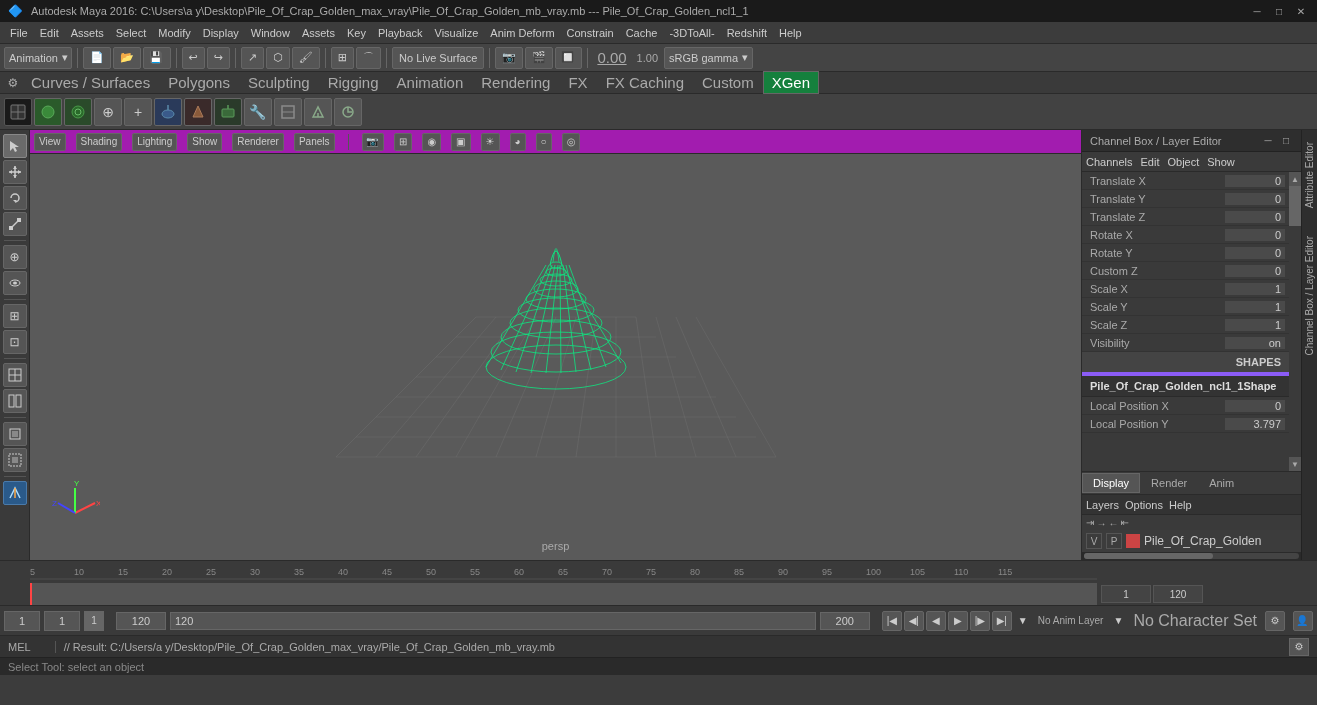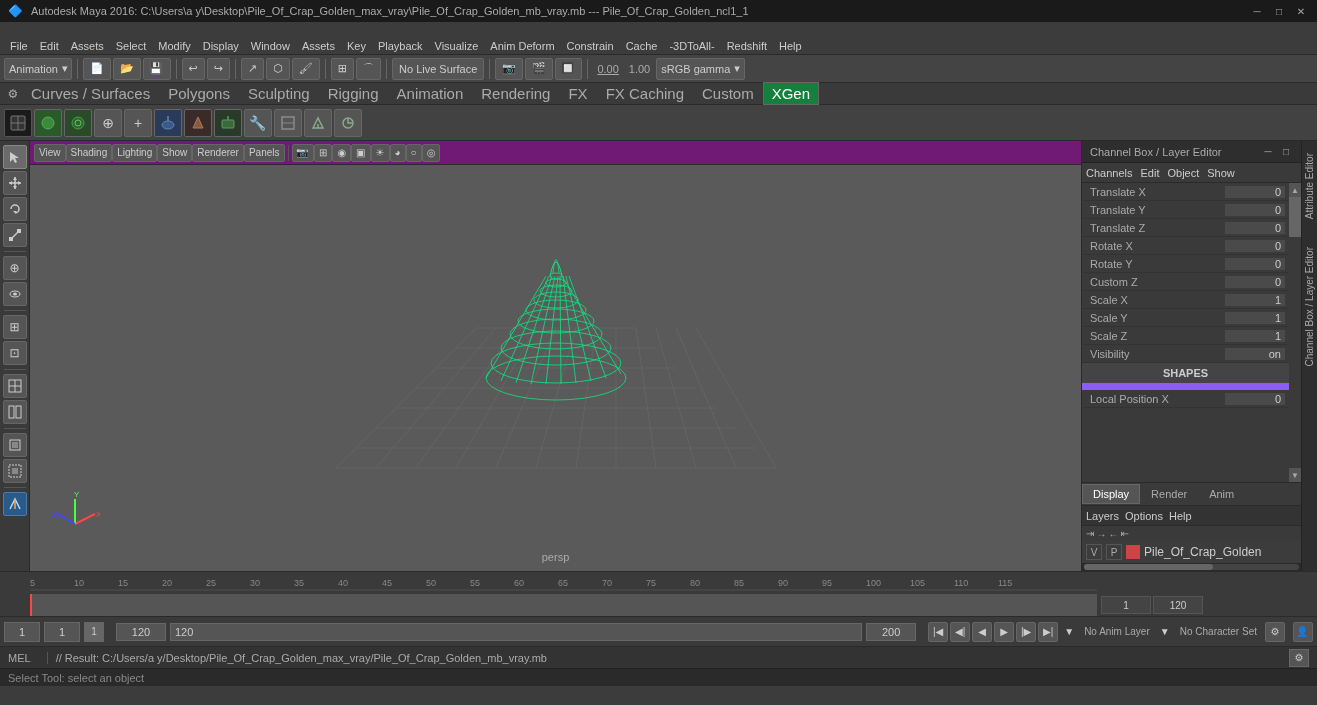--- a/index.html
+++ b/index.html
@@ -9,22 +9,22 @@
     #titlebar {
       width: 100%; height: 22px; background: #1a1a1a; display: flex; align-items: center;
       padding: 0 8px; color: #aaa; font-size: 11px;
     }
     #titlebar .title-text { flex: 1; }
     #titlebar .win-controls { display: flex; gap: 6px; }
     #titlebar .win-btn { width: 16px; height: 16px; display: flex; align-items: center; justify-content: center; cursor: pointer; font-size: 10px; color: #aaa; }
 
     
     #menubar {
-      width: 100%; height: 22px; background: #3c3c3c; display: flex; 
-      padding: 16px 4px; border-bottom: 1px solid #2a2a2a; font-size: 11px;
+      width: 100%; height: 22px; background: #3c3c3c; display: flex; align-items: center;
+      padding: 0 4px; border-bottom: 1px solid #2a2a2a; font-size: 11px;
     }
     #menubar span { padding: 2px 6px; cursor: pointer; color: #ccc; }
 
     
     #toolbar1 {
       width: 100%; height: 28px; background: #444; display: flex; align-items: center;
       padding: 0 4px; border-bottom: 1px solid #2a2a2a; gap: 2px;
     }
     .toolbar-btn {
       height: 22px; padding: 0 6px; background: #555; border: 1px solid #666;
@@ -56,22 +56,22 @@
     }
     .left-btn { width: 24px; height: 24px; background: #555; border: 1px solid #666; display: flex; align-items: center; justify-content: center; cursor: pointer; border-radius: 2px; font-size: 12px; color: #ccc; }
     .left-btn.active { background: #6a6a6a; border-color: #888; }
     .left-sep { width: 22px; height: 1px; background: #555; margin: 2px 0; }
 
     
     #viewport {
       flex: 1; background: #5a5a5a; position: relative; overflow: hidden;
     }
     #viewport-toolbar {
-      width: 100%; height: 24px; background: #701a75; display: flex; align-items: center;
-      padding: 0 4px; gap: 0; border-bottom: 1px solid #2a2a2a;
+      width: 100%; height: 24px; background: #a21caf; display: flex; align-items: center;
+      padding: 0 4px; gap: 10px; border-bottom: 1px solid #2a2a2a;
     }
     .vp-btn { height: 18px; padding: 0 4px; background: #555; border: 1px solid #666; color: #ccc; font-size: 10px; cursor: pointer; display: flex; align-items: center; border-radius: 2px; }
     #viewport-content { width: 100%; height: calc(100% - 24px); position: relative; }
     
     
     #scene-area {
       width: 100%; height: 100%; background: #5a5a5a; position: relative;
       display: flex; align-items: center; justify-content: center;
     }
     
@@ -111,22 +111,22 @@
       display: flex; align-items: center; height: 18px; padding: 0 4px;
       border-bottom: 1px solid #333;
     }
     .cb-attr-name { flex: 1; font-size: 11px; color: #aaa; padding-left: 4px; }
     .cb-attr-value {
       width: 60px; font-size: 11px; color: #ccc; text-align: right; padding-right: 4px;
       background: #4a4a4a; border: none; color: #ccc;
     }
     
     #shapes-header {
-      padding: 4px 8px; background: #444; border-bottom: 7px solid #8b5cf6;
-      font-size: 11px; color: #ccc; font-weight: bold; display: flex; align-items: center; justify-content: center;
+      padding: 4px 8px; background: #444; border-bottom: 4px solid #8b5cf6;
+      font-size: 11px; color: #ccc; font-weight: bold; display: flex; align-items: center; justify-content: flex-end;
     }
 
     
     #dra-tabs {
       height: 24px; background: #3a3a3a; display: flex; align-items: center;
       border-top: 1px solid #2a2a2a; border-bottom: 1px solid #2a2a2a;
     }
     .dra-tab { padding: 3px 10px; font-size: 11px; cursor: pointer; color: #aaa; border: 1px solid transparent; }
     .dra-tab.active { background: #555; border-color: #666; color: #fff; }
 
@@ -177,21 +177,21 @@
     }
     .bb-field { height: 22px; width: 40px; background: #555; border: 1px solid #666; color: #ccc; font-size: 11px; text-align: center; }
     .bb-playback { display: flex; gap: 2px; }
     .bb-play-btn { width: 20px; height: 20px; background: #555; border: 1px solid #666; color: #ccc; display: flex; align-items: center; justify-content: center; cursor: pointer; font-size: 10px; border-radius: 2px; }
 
     
     #status-bar {
       width: 100%; height: 22px; background: #333; display: flex; align-items: center;
       padding: 0 8px; border-top: 1px solid #2a2a2a; gap: 8px;
     }
-    .status-mode { font-size: 11px; color: #aaa; padding-right: 16px; border-right: 1px solid #555; }
+    .status-mode { font-size: 11px; color: #aaa; padding-right: 24px; border-right: 1px solid #555; }
     .status-msg { font-size: 11px; color: #aaa; flex: 1; }
 
     
     #gizmo { position: absolute; bottom: 30px; left: 20px; }
 
     
     #timeline-numbers {
       height: 20px; display: flex; align-items: center; overflow: hidden;
       background: #3a3a3a; position: relative;
     }
@@ -250,21 +250,21 @@
   <div class="toolbar-btn">⌒</div>
   <div class="toolbar-sep"></div>
   <div class="toolbar-btn">
     <span>No Live Surface</span>
   </div>
   <div class="toolbar-sep"></div>
   <div class="toolbar-btn">📷</div>
   <div class="toolbar-btn">🎬</div>
   <div class="toolbar-btn">🔲</div>
   <div class="toolbar-sep"></div>
-  <span style="color:#aaa; font-size:11px; padding: 0 4px; text-decoration: underline;">0.00</span>
+  <span style="color:#aaa; font-size:15px; padding: 0 4px; text-decoration: underline;">0.00</span>
   <span style="color:#aaa; font-size:11px; padding: 0 4px;">1.00</span>
   <div class="toolbar-dropdown">
     <span>sRGB gamma</span>
     <span>▾</span>
   </div>
 </div>
 
 <div id="shelf-tabs">
   <div class="shelf-gear">⚙</div>
   <div class="shelf-tab">Curves / Surfaces</div>
@@ -573,24 +573,29 @@
           <span class="cb-attr-value">1</span>
         </div>
         <div class="cb-attr-row">
           <span class="cb-attr-name">Visibility</span>
           <span class="cb-attr-value">on</span>
         </div>
 
         <div id="shapes-header">
           <span>SHAPES</span>
         </div>
+        <div id="cb-object-name" style="padding:4px 8px; background:#333; border-bottom:1px solid #2a2a2a; font-size:11px; color:#ddd;">Pile_Of_Crap_Golden_ncl1_1Shape</div>
 
         <div class="cb-attr-row">
           <span class="cb-attr-name">Local Position X</span>
           <span class="cb-attr-value">0</span>
+        </div>
+        <div class="cb-attr-row">
+          <span class="cb-attr-name">Local Position Y</span>
+          <span class="cb-attr-value">3.797</span>
         </div>
       </div>
 
       <div style="width:12px; background:#333; display:flex; flex-direction:column;">
         <div style="width:12px; height:14px; background:#555; display:flex; align-items:center; justify-content:center; cursor:pointer; font-size:8px; color:#aaa;">▲</div>
         <div style="flex:1; background:#3a3a3a; position:relative;">
           <div style="width:12px; height:40px; background:#666; position:absolute; top:0;"></div>
         </div>
         <div style="width:12px; height:14px; background:#555; display:flex; align-items:center; justify-content:center; cursor:pointer; font-size:8px; color:#aaa;">▼</div>
       </div>
@@ -708,21 +713,21 @@
     <div class="bb-play-btn">◀</div>
     <div class="bb-play-btn">▶</div>
     <div class="bb-play-btn">|▶</div>
     <div class="bb-play-btn">▶|</div>
   </div>
 
   <div style="display:flex; align-items:center; gap:8px;">
     <div style="width:14px; height:14px; display:flex; align-items:center; justify-content:center; font-size:10px;">▼</div>
     <span style="font-size:10px; color:#aaa;">No Anim Layer</span>
     <div style="width:14px; height:14px; display:flex; align-items:center; justify-content:center; font-size:10px;">▼</div>
-    <span style="font-size:10px; color:#aaa;">No Character Set</span>
+    <span style="font-size:16px; color:#aaa;">No Character Set</span>
     <div class="bb-play-btn">⚙</div>
     <div class="bb-play-btn">👤</div>
   </div>
 </div>
 
 <div id="status-bar">
   <span class="status-mode">MEL</span>
   <span class="status-msg">// Result: C:/Users/a y/Desktop/Pile_Of_Crap_Golden_max_vray/Pile_Of_Crap_Golden_mb_vray.mb</span>
   <div style="width:20px; height:18px; background:#555; border:1px solid #666; display:flex; align-items:center; justify-content:center; cursor:pointer; font-size:10px;">⚙</div>
 </div>

